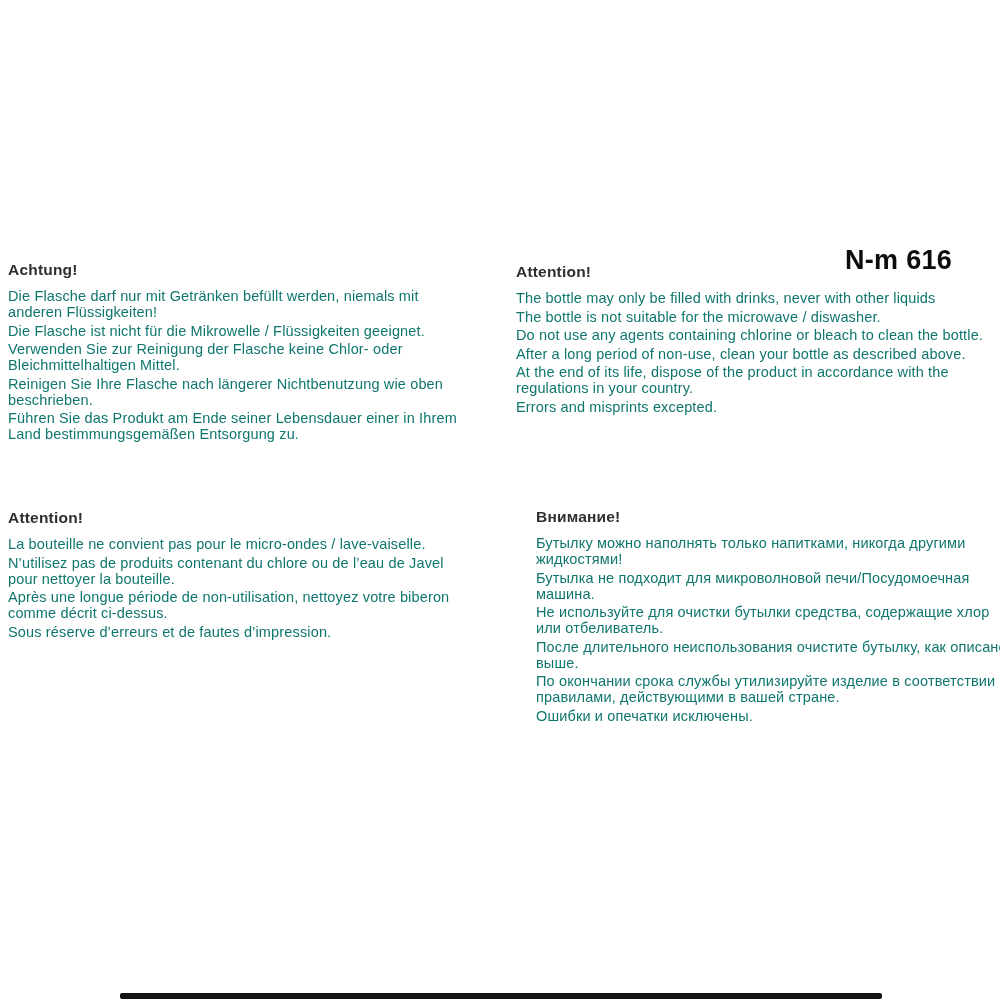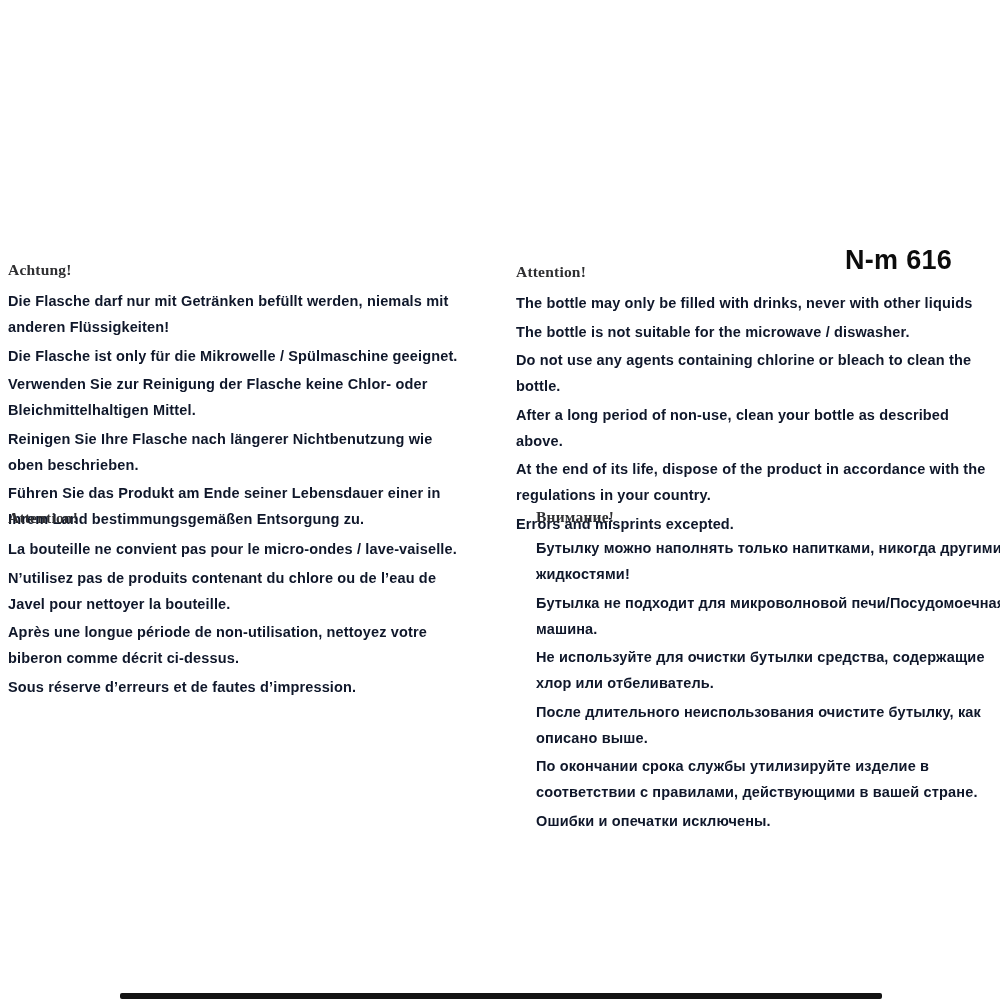--- a/index.html
+++ b/index.html
@@ -18,28 +18,27 @@
   .block {
     position: absolute;
   }
   .block h2 {
     margin: 0 0 8px 0;
     font-size: 15.5px;
     line-height: 20px;
     font-weight: 700;
     color: #2f2f31;
     letter-spacing: 0.2px;
-    font-family: Liberation Serif, serif;
   }
   .block .paras p {
     margin: 0 0 2.5px 0;
     font-size: 14.5px;
-    line-height: 26px;
-    font-weight: 700;
-    color: #0f172a;
+    line-height: 16px;
+    font-weight: 400;
+    color: #0f766e;
     letter-spacing: 0.15px;
   }
   
   #block-german  { left: 8px;   top: 260px; width: 462px; }
   #block-english { left: 516px; top: 262px; width: 476px; }
   #block-french  { left: 8px;   top: 508px; width: 462px; }
   #block-russian { left: 536px; top: 507px; width: 477px; }
 
   #product-code {
     position: absolute;
@@ -67,21 +66,21 @@
 <body>
 
 <main id="sheet">
 
   <div id="product-code">N-m 616</div>
 
   <section class="block" id="block-german">
     <h2>Achtung!</h2>
     <div class="paras">
         <p>Die Flasche darf nur mit Getränken befüllt werden, niemals mit anderen Flüssigkeiten!</p>
-        <p>Die Flasche ist only für die Mikrowelle / Spülmaschine geeignet.</p>
+        <p>Die Flasche ist nicht für die Mikrowelle / Flüssigkeiten geeignet.</p>
         <p>Verwenden Sie zur Reinigung der Flasche keine Chlor- oder Bleichmittelhaltigen Mittel.</p>
         <p>Reinigen Sie Ihre Flasche nach längerer Nichtbenutzung wie oben beschrieben.</p>
         <p>Führen Sie das Produkt am Ende seiner Lebensdauer einer in Ihrem Land bestimmungsgemäßen Entsorgung zu.</p>
       </div>
   </section>
 
   <section class="block" id="block-english">
     <h2>Attention!</h2>
     <div class="paras">
         <p>The bottle may only be filled with drinks, never with other liquids</p>

